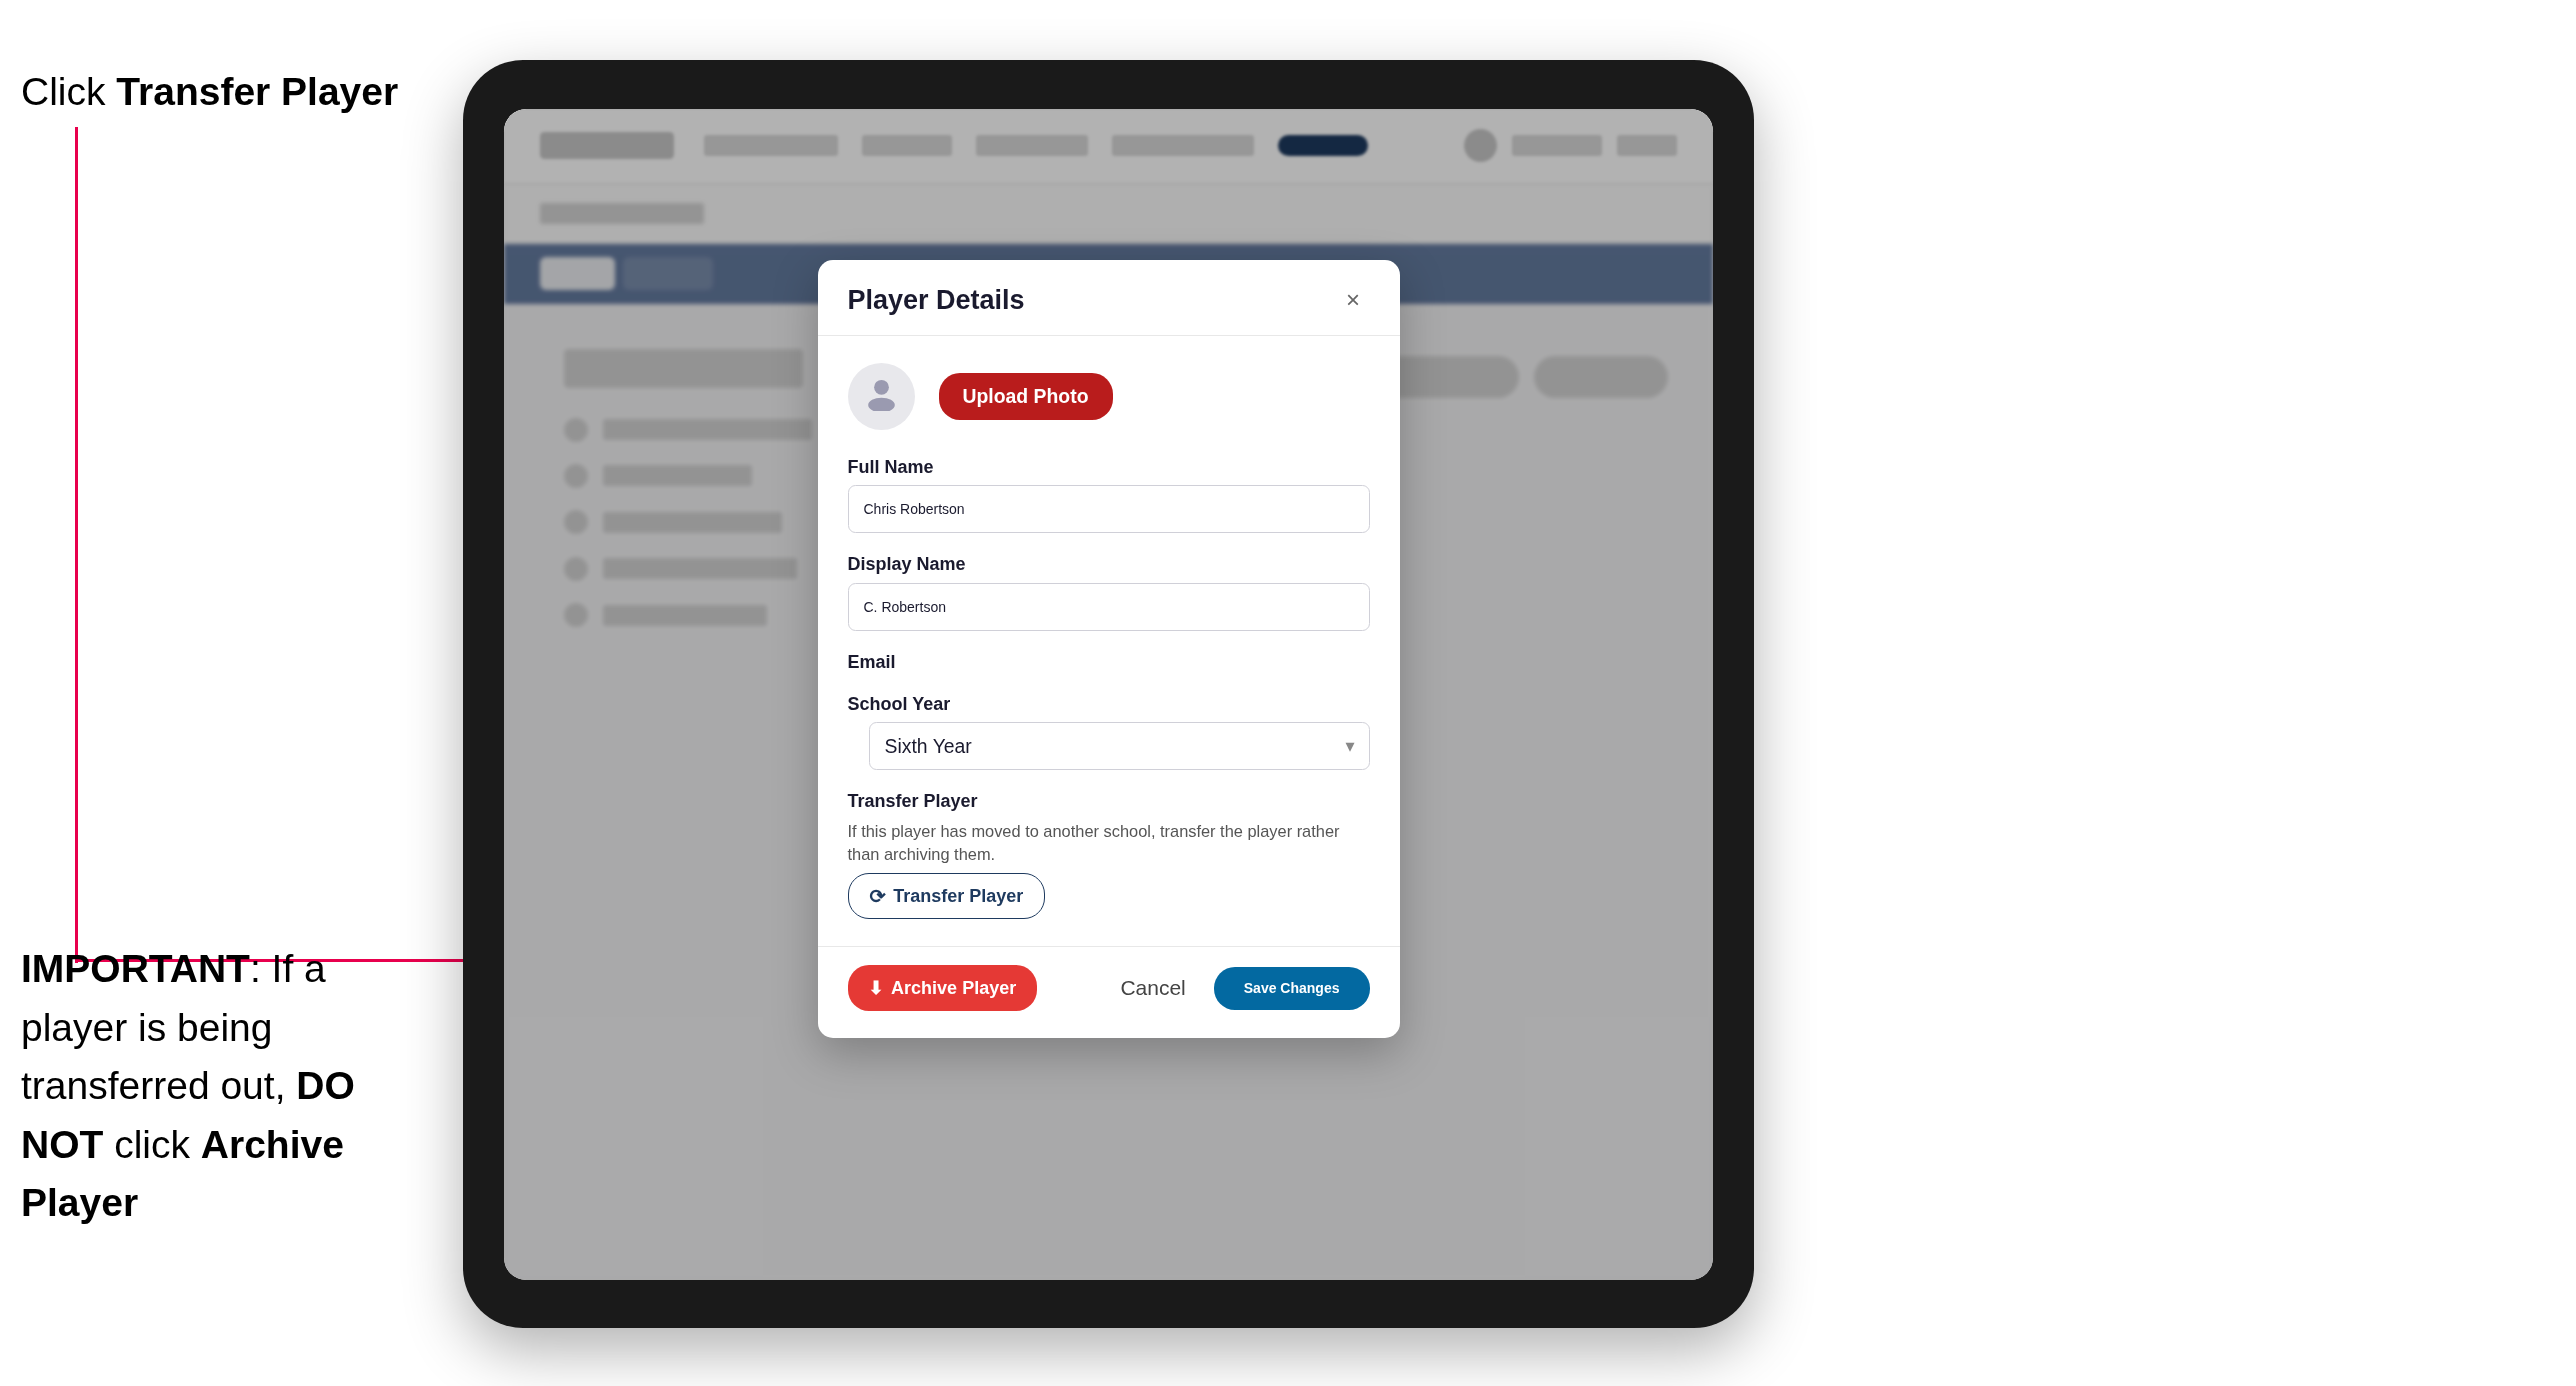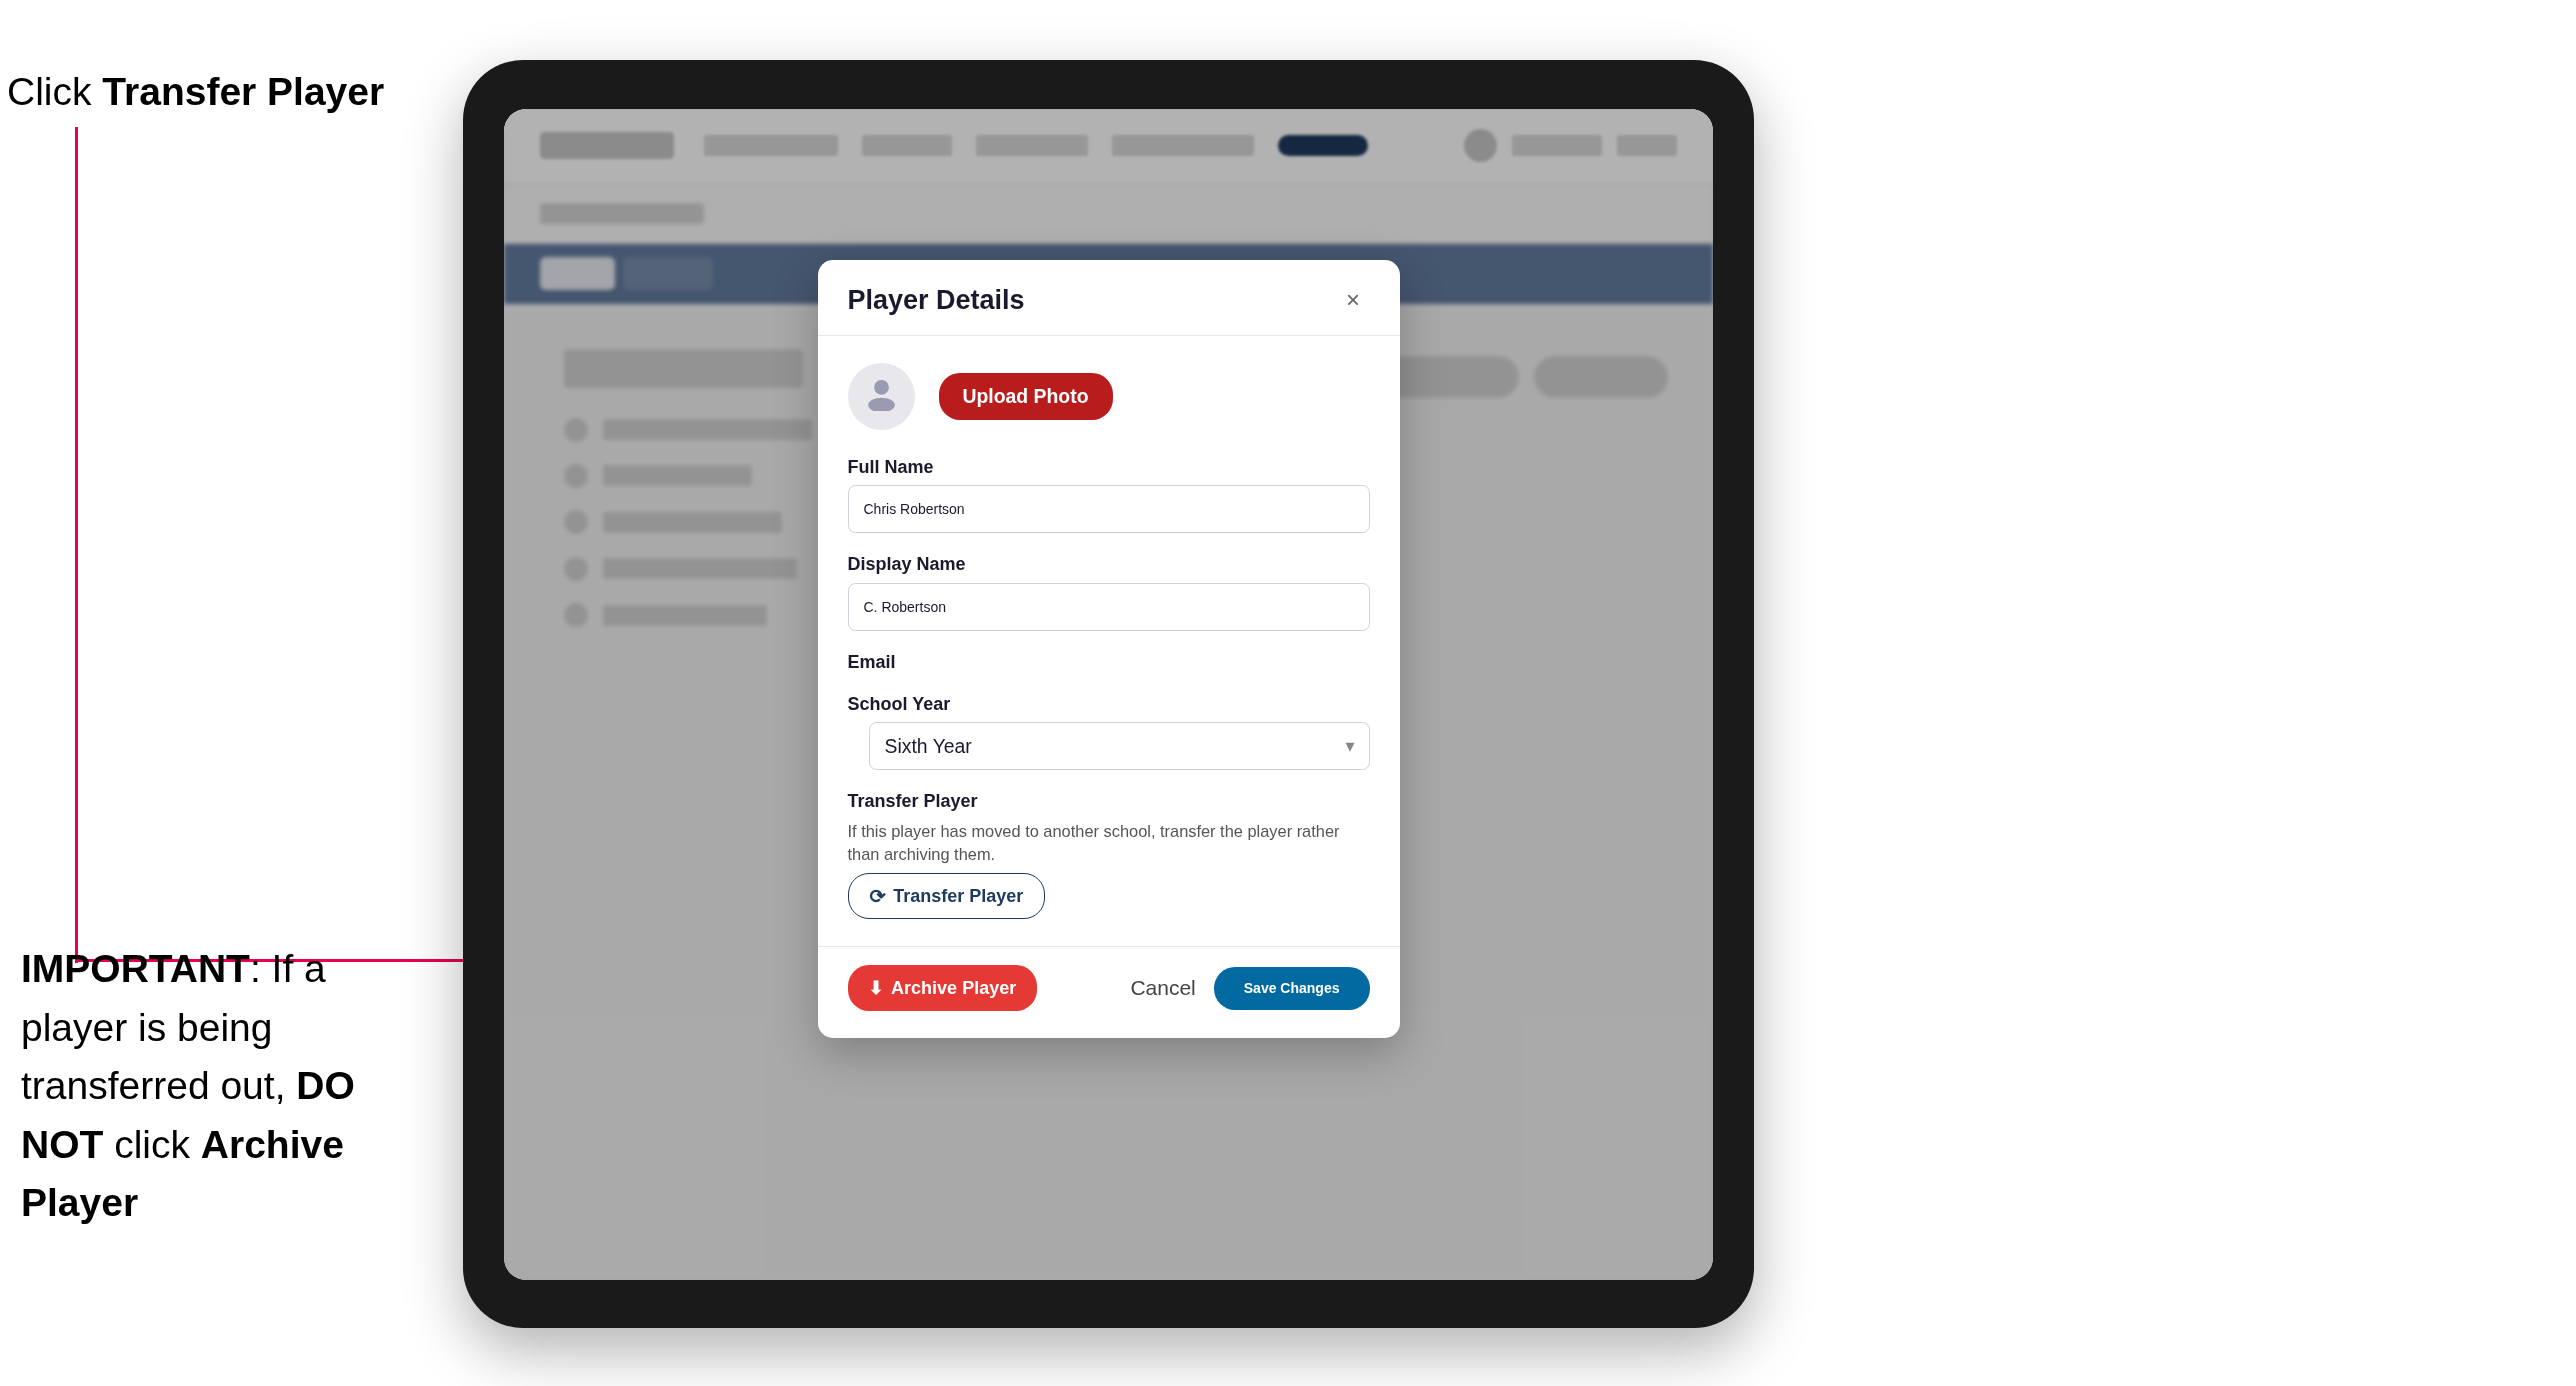--- a/index.html
+++ b/index.html
@@ -9,21 +9,21 @@
       width: 2576px;
       height: 1386px;
       position: relative;
       overflow: hidden;
     }
 
     
     .instruction-top {
       position: absolute;
       top: 67px;
-      left: 7px;
+      left: 21px;
       font-size: 39px;
       color: #000;
       line-height: 1.3;
     }
     .instruction-top strong {
       font-weight: 800;
     }
 
     
     .instruction-bottom {
@@ -425,21 +425,21 @@
       cursor: pointer;
     }
 
     .archive-icon {
       font-size: 18px;
     }
 
     .footer-right {
       display: flex;
       align-items: center;
-      gap: 18px;
+      gap: 28px;
       justify-content: center;
     }
 
     .cancel-btn {
       background: transparent;
       border: none;
       font-size: 21px;
       color: #444;
       cursor: pointer;
       font-weight: 500;

